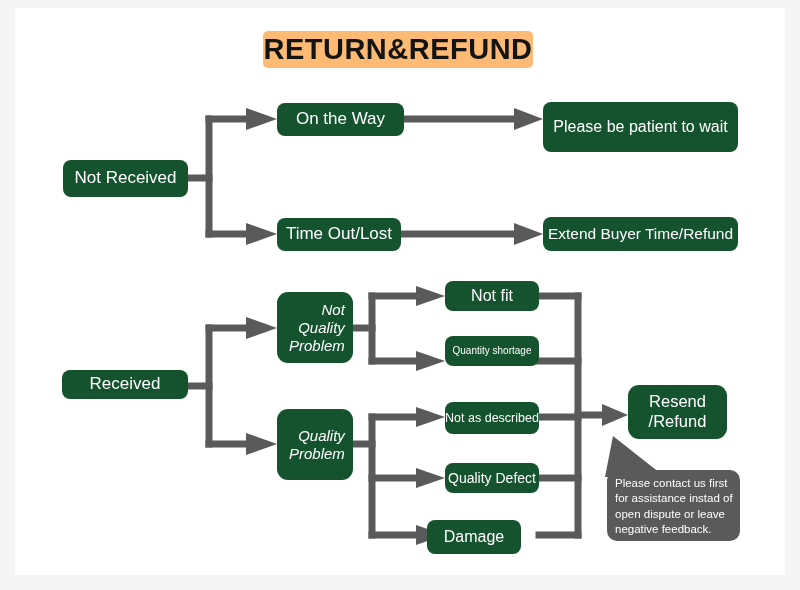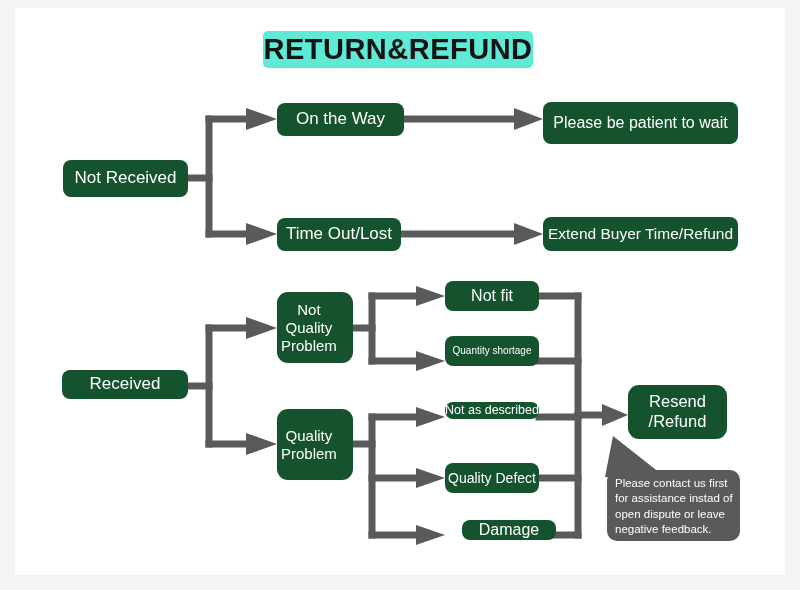--- a/index.html
+++ b/index.html
@@ -28,21 +28,21 @@
     top: 0;
     width: 800px;
     height: 590px;
   }
   .title {
     position: absolute;
     left: 263px;
     top: 31px;
     width: 270px;
     height: 37px;
-    background: #5eead4;
+    background: #fdba74;
     border-radius: 5px;
     display: flex;
     align-items: center;
     justify-content: center;
     font-size: 29px;
     font-weight: 700;
     letter-spacing: 0.5px;
     color: #141414;
   }
   .node {
@@ -53,37 +53,38 @@
     align-items: center;
     justify-content: center;
     text-align: center;
     border-radius: 8px;
     box-sizing: border-box;
     line-height: 1.2;
   }
   .multiline { white-space: pre-line; }
   .node.left-text {
     justify-content: flex-start;
-    text-align: center;
-    padding-left: 4px;
+    text-align: right;
+    padding-left: 12px;
     border-radius: 11px;
+    font-style: italic;
   }
   .n-not-received   { left: 63px;  top: 160px; width: 125px; height: 37px; font-size: 17px; }
   .n-on-the-way     { left: 277px; top: 103px; width: 127px; height: 33px; font-size: 17px; }
-  .n-please-wait    { left: 543px; top: 102px; width: 195px; height: 42px; font-size: 16px; }
+  .n-please-wait    { left: 543px; top: 102px; width: 195px; height: 50px; font-size: 16px; }
   .n-time-out-lost  { left: 277px; top: 218px; width: 124px; height: 33px; font-size: 17px; }
   .n-extend-refund  { left: 543px; top: 217px; width: 195px; height: 34px; font-size: 15.5px; }
   .n-received       { left: 62px;  top: 370px; width: 126px; height: 29px; font-size: 17px; }
   .n-not-quality    { left: 277px; top: 292px; width: 76px;  height: 71px; font-size: 15px; }
   .n-quality        { left: 277px; top: 409px; width: 76px;  height: 71px; font-size: 15px; }
   .n-not-fit        { left: 445px; top: 281px; width: 94px;  height: 30px; font-size: 16px; }
   .n-qty-shortage   { left: 445px; top: 336px; width: 94px;  height: 30px; font-size: 10px; }
-  .n-not-described  { left: 445px; top: 402px; width: 94px;  height: 17px; font-size: 12.5px; }
+  .n-not-described  { left: 445px; top: 402px; width: 94px;  height: 32px; font-size: 12.5px; }
   .n-quality-defect { left: 445px; top: 463px; width: 94px;  height: 30px; font-size: 14px; }
-  .n-damage         { left: 462px; top: 520px; width: 94px;  height: 20px; font-size: 16px; text-align: center; }
+  .n-damage         { left: 427px; top: 520px; width: 94px;  height: 34px; font-size: 16px; text-align: center; }
   .n-resend-refund  { left: 628px; top: 385px; width: 99px; height: 54px; font-size: 16.5px; border-radius: 11px; }
   .note-bubble {
     position: absolute;
     left: 607px;
     top: 470px;
     width: 133px;
     height: 71px;
     background: #5a5a5a;
     color: #ffffff;
     border-radius: 10px;

